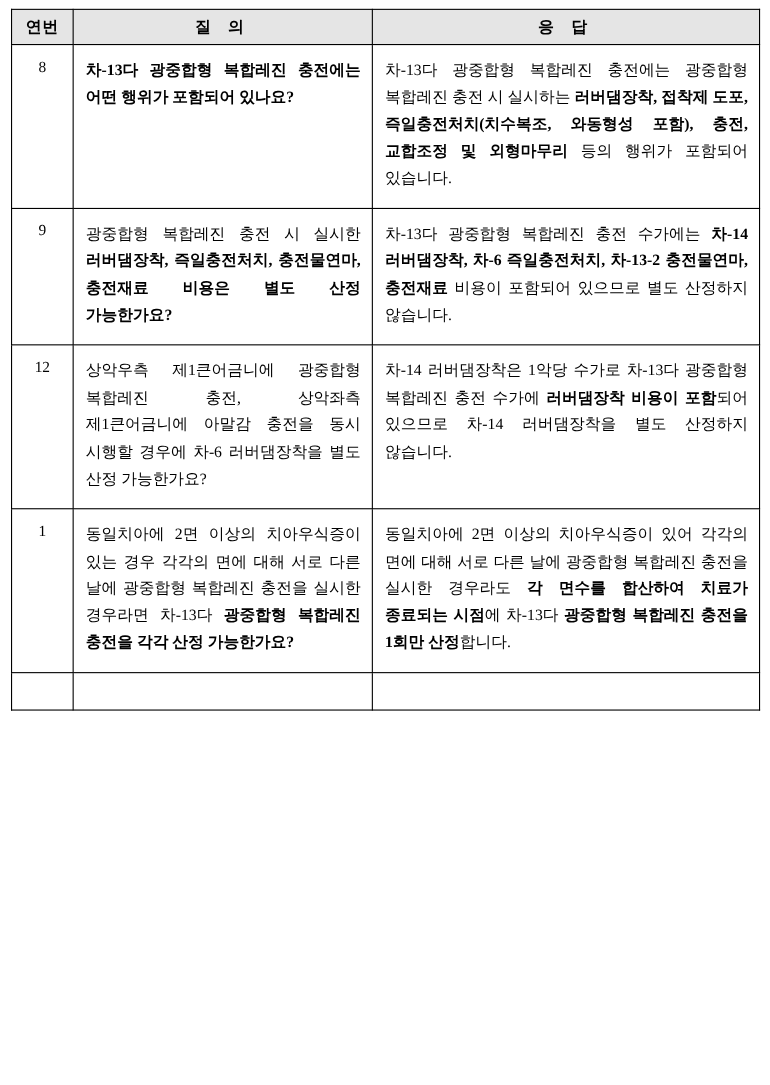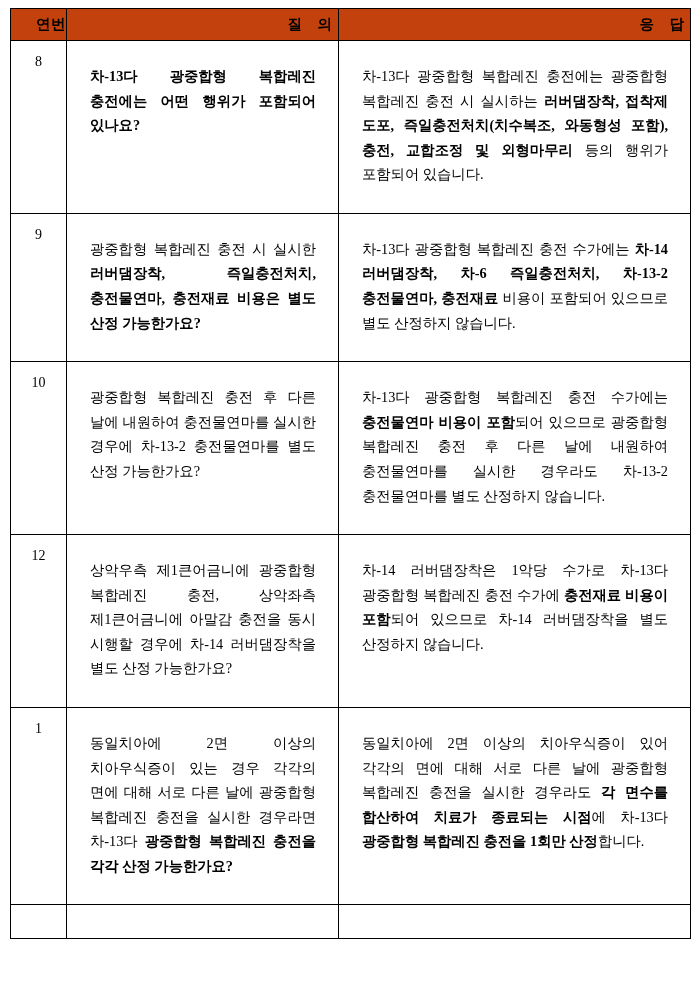--- a/index.html
+++ b/index.html
@@ -28,22 +28,22 @@
   table.qa col.c-num { width: 56px; }
   table.qa col.c-q { width: 272px; }
   table.qa col.c-a { width: 352px; }
 
   table.qa th, table.qa td {
     border: 1px solid #000000;
     vertical-align: top;
     box-sizing: border-box;
   }
   thead th {
-    background: #c2410c;
-    text-align: right;
+    background: #e5e5e5;
+    text-align: center;
     font-weight: bold;
     font-size: 14.5px;
     padding: 6px 0 6px 0;
     letter-spacing: 0.5px;
     height: 30px;
     vertical-align: middle;
   }
   thead th .sp { letter-spacing: 6px; }
   td.num {
     text-align: center;
@@ -53,21 +53,21 @@
   }
   td.cell {
     padding: 11px 10px 14px 11px;
     font-size: 14.3px;
     line-height: 1.72;
     text-align: justify;
     text-justify: inter-character;
     word-break: keep-all;
   }
   td.cell p {
-    margin: 12px;
+    margin: 0;
   }
   .b { font-weight: bold; }
   .blank-tail td {
     border: 1px solid #000;
     border-top: none;
     height: 34px;
   }
 </style>
 </head>
 <body>
@@ -99,35 +99,26 @@
         <tr>
           <td class="num">9</td>
           <td class="cell">
             <p>광중합형 복합레진 충전 시 실시한 <span class="b">러버댐장착, 즉일충전처치, 충전물연마, 충전재료 비용은 별도 산정 가능한가요?</span></p>
           </td>
           <td class="cell">
             <p>차-13다 광중합형 복합레진 충전 수가에는 <span class="b">차-14 러버댐장착, 차-6 즉일충전처치, 차-13-2 충전물연마, 충전재료</span> 비용이 포함되어 있으므로 별도 산정하지 않습니다.</p>
           </td>
         </tr>
         <tr>
-          <td class="num">10</td>
+          <td class="num">12</td>
           <td class="cell">
-            <p>광중합형 복합레진 충전 후 다른 날에 내원하여 충전물연마를 실시한 경우에 차-13-2 충전물연마를 별도 산정 가능한가요?</p>
+            <p>상악우측 제1큰어금니에 광중합형 복합레진 충전, 상악좌측 제1큰어금니에 아말감 충전을 동시 시행할 경우에 차-6 러버댐장착을 별도 산정 가능한가요?</p>
           </td>
           <td class="cell">
-            <p>차-13다 광중합형 복합레진 충전 수가에는 <span class="b">충전물연마 비용이 포함</span>되어 있으므로 광중합형 복합레진 충전 후 다른 날에 내원하여 충전물연마를 실시한 경우라도 차-13-2 충전물연마를 별도 산정하지 않습니다.</p>
-          </td>
-        </tr>
-        <tr>
-          <td class="num">12</td>
-          <td class="cell">
-            <p>상악우측 제1큰어금니에 광중합형 복합레진 충전, 상악좌측 제1큰어금니에 아말감 충전을 동시 시행할 경우에 차-14 러버댐장착을 별도 산정 가능한가요?</p>
-          </td>
-          <td class="cell">
-            <p>차-14 러버댐장착은 1악당 수가로 차-13다 광중합형 복합레진 충전 수가에 <span class="b">충전재료 비용이 포함</span>되어 있으므로 차-14 러버댐장착을 별도 산정하지 않습니다.</p>
+            <p>차-14 러버댐장착은 1악당 수가로 차-13다 광중합형 복합레진 충전 수가에 <span class="b">러버댐장착 비용이 포함</span>되어 있으므로 차-14 러버댐장착을 별도 산정하지 않습니다.</p>
           </td>
         </tr>
         <tr>
           <td class="num">1</td>
           <td class="cell">
             <p>동일치아에 2면 이상의 치아우식증이 있는 경우 각각의 면에 대해 서로 다른 날에 광중합형 복합레진 충전을 실시한 경우라면 차-13다 <span class="b">광중합형 복합레진 충전을 각각 산정 가능한가요?</span></p>
           </td>
           <td class="cell">
             <p>동일치아에 2면 이상의 치아우식증이 있어 각각의 면에 대해 서로 다른 날에 광중합형 복합레진 충전을 실시한 경우라도 <span class="b">각 면수를 합산하여 치료가 종료되는 시점</span>에 차-13다 <span class="b">광중합형 복합레진 충전을 1회만 산정</span>합니다.</p>
           </td>

